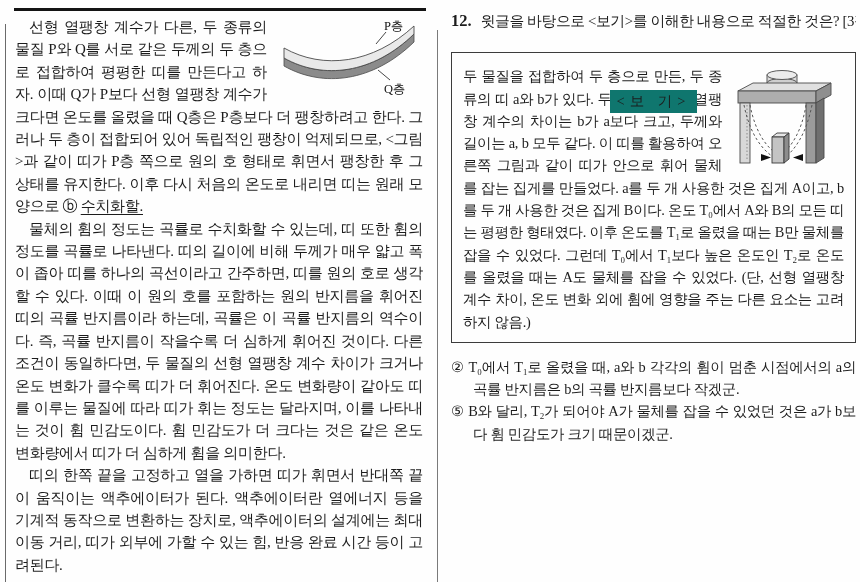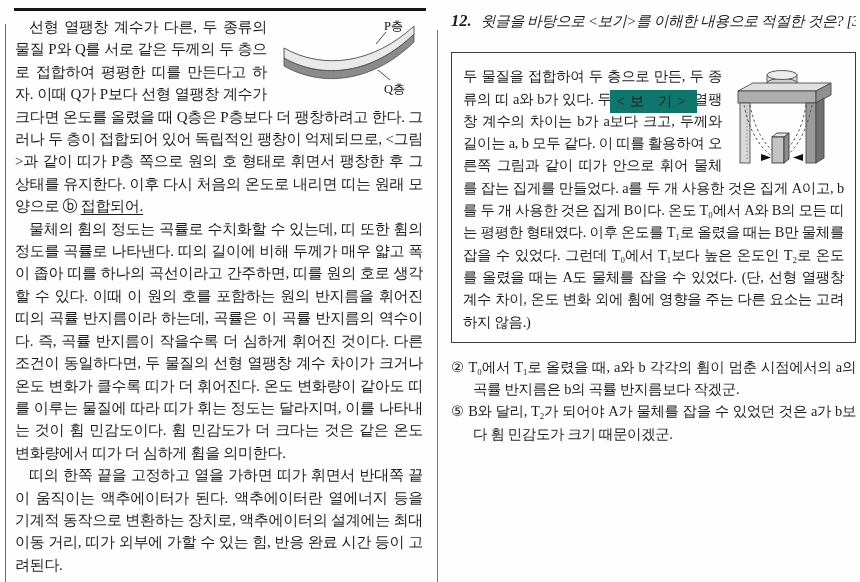--- a/index.html
+++ b/index.html
@@ -17,21 +17,21 @@
               letter-spacing:-0.3px; overflow:hidden; }
   .para { margin:0; text-indent:14px; }
   .ref-underline { text-decoration:underline; text-underline-offset:3px; }
   .fig-strip { float:right; width:148px; margin:0 0 2px 8px; text-align:center; }
   .fig-strip svg { display:block; margin:2px auto 0; }
   .fig-caption { font-size:13.5px; line-height:18px; text-indent:0; letter-spacing:0; }
 
   
   .right-col { position:absolute; left:451px; top:10px; width:405px; height:570px;
                font-size:14.4px; line-height:22.3px; overflow:hidden; }
-  .q-header { display:flex; align-items:baseline;font-style:italic; }
+  .q-header { display:flex; align-items:baseline; }
   .q-number { font-weight:bold; font-size:16.5px; margin-right:9px; letter-spacing:0; flex:0 0 auto; }
   .q-prompt { font-size:14.8px; letter-spacing:-0.4px; white-space:nowrap; overflow:hidden; }
 
   .boki-box { position:relative; margin-top:20px; border:1.4px solid #3c3c3c; padding:12px 11px 9px; }
   .boki-title { position:absolute; top:-11px; left:50%; transform:translateX(-50%);
                 background:#0f766e; padding:0 7px; letter-spacing:5px; font-size:14.5px; white-space:nowrap;margin-top:48px; }
   .boki-body { text-align:justify; letter-spacing:-0.3px; }
   .fig-gripper { float:right; width:114px; margin:2px 0 2px 8px; }
   .fig-gripper svg { display:block; }
 
@@ -57,21 +57,21 @@
 
         <path d="M6,30 C45,52 95,46 136,8 L136,16 C95,56 45,62 6,40 Z" fill="#e9e9e9" stroke="#4a4a4a" stroke-width="0.9"></path>
 
         <line x1="108" y1="14" x2="98" y2="26" stroke="#333" stroke-width="0.9"></line>
         <line x1="112" y1="62" x2="100" y2="52" stroke="#333" stroke-width="0.9"></line>
         <text x="106" y="12" font-size="12.5" fill="#111">P층</text>
         <text x="106" y="75" font-size="12.5" fill="#111">Q층</text>
       </svg>
     </div>
 
-    <p class="para"><span>선형 열팽창 계수가 다른, 두 종류의 물질 P와 Q를 서로 같은 두께의 두 층으로 접합하여 평평한 띠를 만든다고 하자. 이때 Q가 P보다 선형 열팽창 계수가 크다면 온도를 올렸을 때 Q층은 P층보다 더 팽창하려고 한다. 그러나 두 층이 접합되어 있어 독립적인 팽창이 억제되므로, &lt;그림&gt;과 같이 띠가 P층 쪽으로 원의 호 형태로 휘면서 팽창한 후 그 상태를 유지한다. 이후 다시 처음의 온도로 내리면 띠는 원래 모양으로 </span><span>ⓑ </span><span class="ref-underline">접합되어.</span></p>
+    <p class="para"><span>선형 열팽창 계수가 다른, 두 종류의 물질 P와 Q를 서로 같은 두께의 두 층으로 접합하여 평평한 띠를 만든다고 하자. 이때 Q가 P보다 선형 열팽창 계수가 크다면 온도를 올렸을 때 Q층은 P층보다 더 팽창하려고 한다. 그러나 두 층이 접합되어 있어 독립적인 팽창이 억제되므로, &lt;그림&gt;과 같이 띠가 P층 쪽으로 원의 호 형태로 휘면서 팽창한 후 그 상태를 유지한다. 이후 다시 처음의 온도로 내리면 띠는 원래 모양으로 </span><span>ⓑ </span><span class="ref-underline">수치화할.</span></p>
 
     <p class="para">물체의 휨의 정도는 곡률로 수치화할 수 있는데, 띠 또한 휨의 정도를 곡률로 나타낸다. 띠의 길이에 비해 두께가 매우 얇고 폭이 좁아 띠를 하나의 곡선이라고 간주하면, 띠를 원의 호로 생각할 수 있다. 이때 이 원의 호를 포함하는 원의 반지름을 휘어진 띠의 곡률 반지름이라 하는데, 곡률은 이 곡률 반지름의 역수이다. 즉, 곡률 반지름이 작을수록 더 심하게 휘어진 것이다. 다른 조건이 동일하다면, 두 물질의 선형 열팽창 계수 차이가 크거나 온도 변화가 클수록 띠가 더 휘어진다. 온도 변화량이 같아도 띠를 이루는 물질에 따라 띠가 휘는 정도는 달라지며, 이를 나타내는 것이 휨 민감도이다. 휨 민감도가 더 크다는 것은 같은 온도 변화량에서 띠가 더 심하게 휨을 의미한다.</p>
 
     <p class="para">띠의 한쪽 끝을 고정하고 열을 가하면 띠가 휘면서 반대쪽 끝이 움직이는 액추에이터가 된다. 액추에이터란 열에너지 등을 기계적 동작으로 변환하는 장치로, 액추에이터의 설계에는 최대 이동 거리, 띠가 외부에 가할 수 있는 힘, 반응 완료 시간 등이 고려된다.</p>
   </div>
 
   <div class="right-col">
 
     <div class="q-header">
       <span class="q-number">12.</span>

